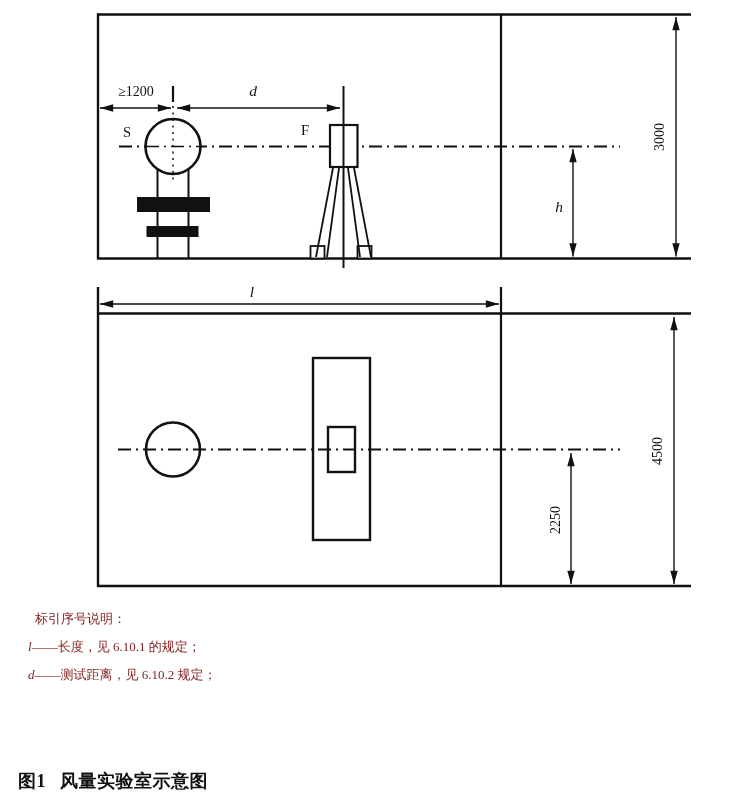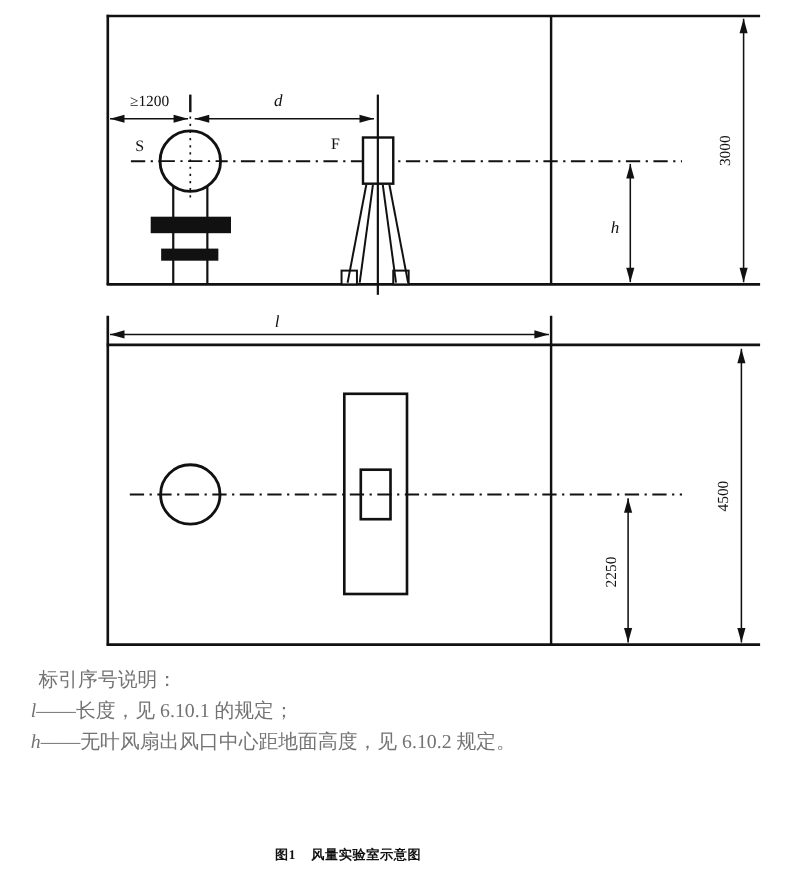--- a/index.html
+++ b/index.html
@@ -11,29 +11,29 @@
     color:#111;
     overflow:hidden;
   }
   svg{position:absolute;left:0;top:0;}
   svg text{fill:#111;font-family:"Liberation Serif","DejaVu Serif",serif;}
   .dim-num{font-size:14px;}
   .sym-label{font-size:14.5px;}
   .sym-italic{font-style:italic;font-size:15.5px;}
   .legend{
     position:absolute;left:28px;top:605px;
-    font-size:18px;line-height:27.8px;
-    color:#737373;white-space:nowrap;
+    font-size:13px;line-height:27.8px;
+    color:#7f1d1d;white-space:nowrap;
   }
   .legend-title{padding-left:7px;}
   .legend-row .sym{font-family:"Liberation Serif","DejaVu Serif",serif;}
   .legend-row .sym.it{font-style:italic;}
   .caption{
     position:absolute;left:0;top:769px;width:615px;
-    text-align:center;font-weight:bold;font-size:12px;
+    text-align:left;font-weight:bold;font-size:18px;
     padding-left:18px;box-sizing:border-box;
     letter-spacing:0.5px;
   }
   .caption .cap-prefix{margin-right:14px;}
 </style>
 </head>
 <body>
 
 <div class="page">
 
@@ -116,20 +116,20 @@
 
       <text x="252" y="297" text-anchor="middle" class="sym-italic" stroke="none" fill="#111">l</text>
       <text transform="translate(560,520) rotate(-90)" text-anchor="middle" class="dim-num" stroke="none" fill="#111">2250</text>
       <text transform="translate(662,451) rotate(-90)" text-anchor="middle" class="dim-num" stroke="none" fill="#111">4500</text>
     </g>
   </svg>
 
   <div class="legend">
     <div class="legend-title">标引序号说明：</div>
     <div class="legend-row"><span class="sym it">l</span><span>——长度，见 6.10.1 的规定；</span></div>
-    <div class="legend-row"><span class="sym it">h</span><span>——无叶风扇出风口中心距地面高度，见 6.10.2 规定。</span></div>
+    <div class="legend-row"><span class="sym it">d</span><span>——测试距离，见 6.10.2 规定；</span></div>
   </div>
 
   <div class="caption">
     <span class="cap-prefix">图1</span><span>风量实验室示意图</span>
   </div>
 
 </div>
 
 </body></html>

